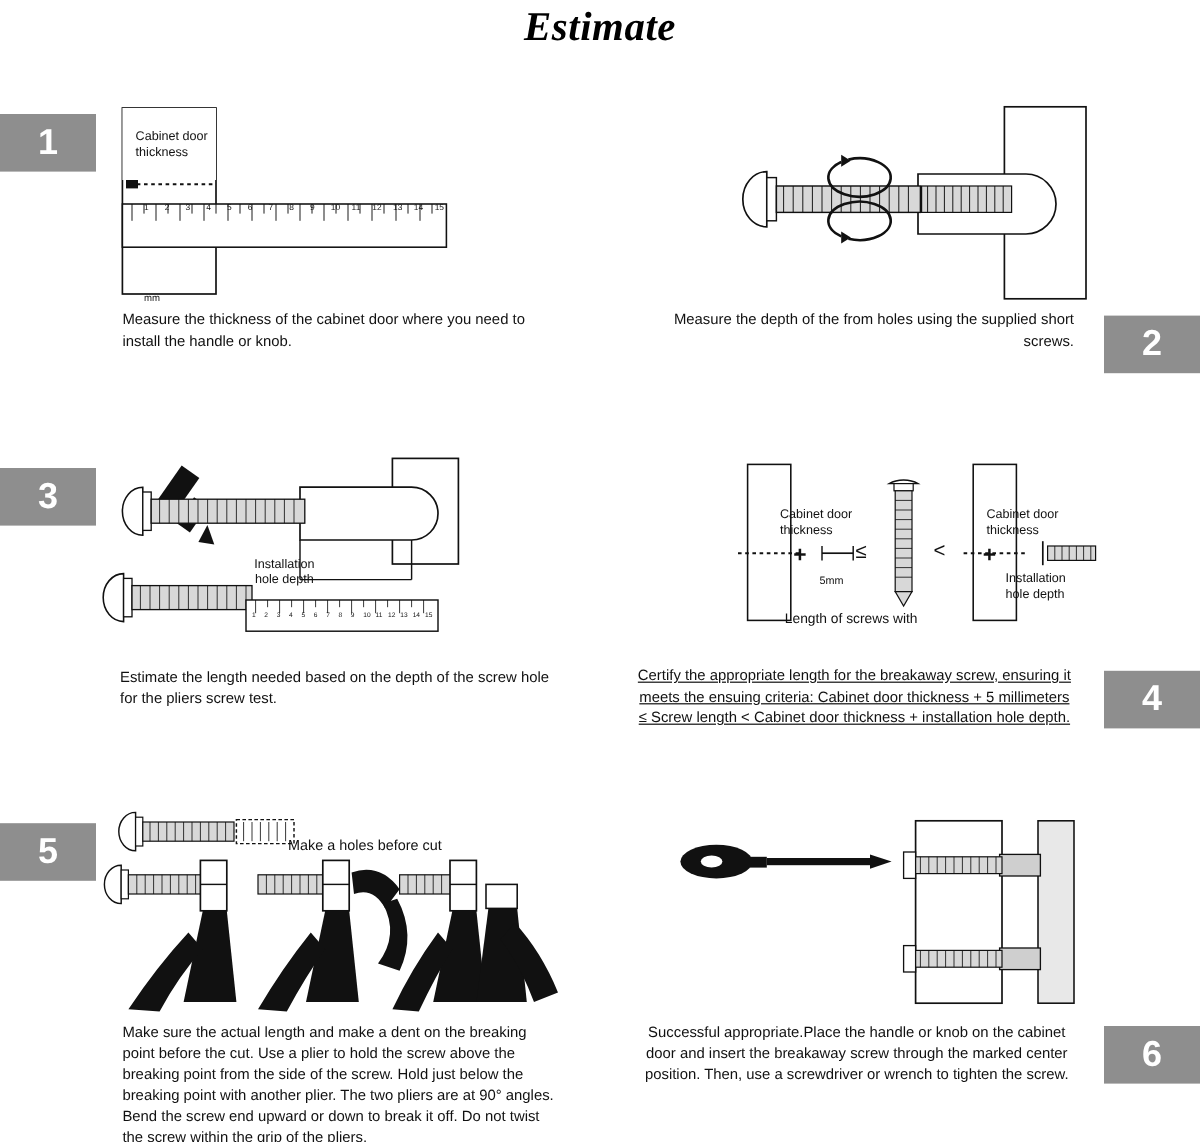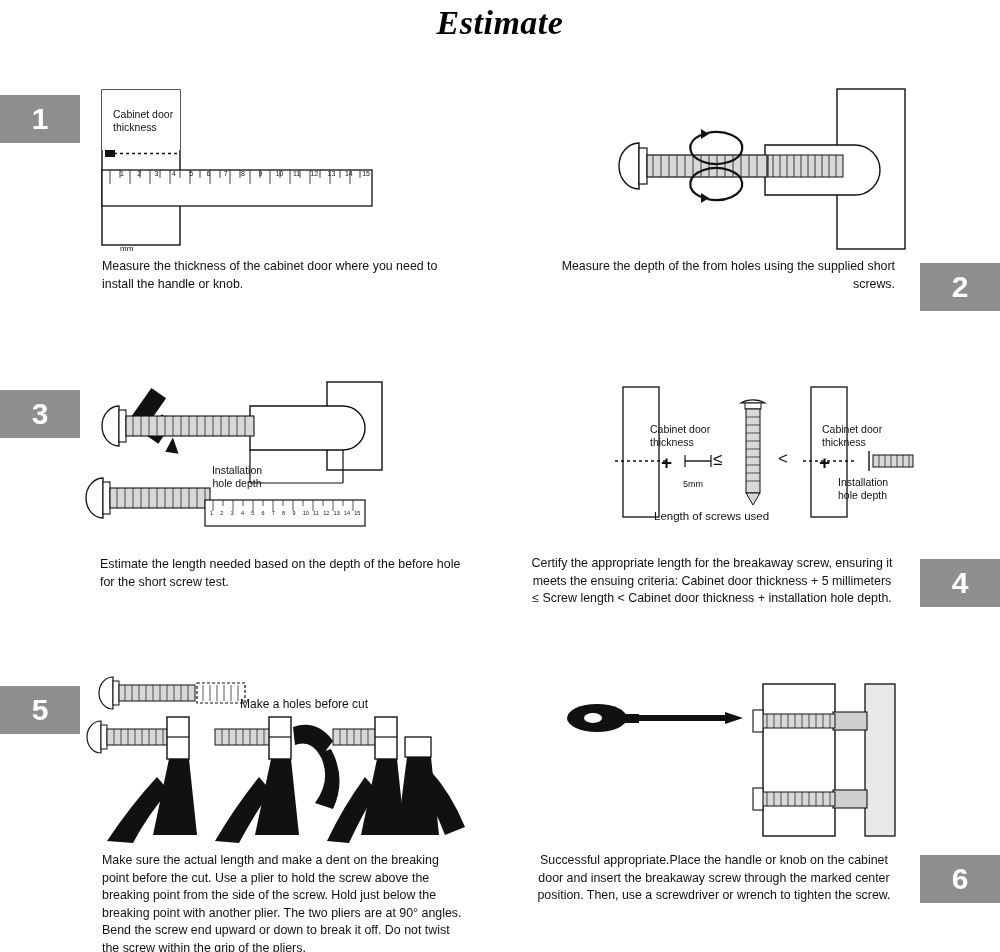--- a/index.html
+++ b/index.html
@@ -281,21 +281,21 @@
     <span class="rnum" style="left: 108px; top: 0px; font-size: 5.5px;">11</span>
     <span class="rnum" style="left: 118.3px; top: 0px; font-size: 5.5px;">12</span>
     <span class="rnum" style="left: 128.6px; top: 0px; font-size: 5.5px;">13</span>
     <span class="rnum" style="left: 138.9px; top: 0px; font-size: 5.5px;">14</span>
     <span class="rnum" style="left: 149.2px; top: 0px; font-size: 5.5px;">15</span>
   </div>
 
 <div class="label-sm" style="left:182px; top:464px; width:110px; text-align:center; white-space:pre-line;">Installation
 hole depth</div>
 
-<div class="caption cap-left" style="left:100px; top:556px; width:370px;">Estimate the length needed based on the depth of the before hole for the short screw test.</div>
+<div class="caption cap-left" style="left:100px; top:556px; width:370px;">Estimate the length needed based on the depth of the screw hole for the pliers screw test.</div>
 
 <div class="step-num" style="left:920px; top:559px;">4</div>
 
 <div class="fig" style="left:615px; top:383px; width:300px; height:165px;">
   <svg width="300" height="165" viewBox="0 0 300 165">
 
     <rect x="8" y="4" width="36" height="130" fill="#ffffff" stroke="#111" stroke-width="1.3"></rect>
     <line x1="0" y1="78" x2="52" y2="78" stroke="#111" stroke-width="1.6" stroke-dasharray="3,3"></line>
 
     <line x1="70" y1="78" x2="96" y2="78" stroke="#111" stroke-width="1.4"></line>
@@ -334,27 +334,27 @@
   </svg>
 </div>
 
 <div class="label-sm" style="left:650px; top:423px; width:90px; white-space:pre-line;">Cabinet door
 thickness</div>
 <div class="label-sm" style="left:822px; top:423px; width:90px; white-space:pre-line;">Cabinet door
 thickness</div>
 <div class="label-sm" style="left:838px; top:476px; width:100px; white-space:pre-line;">Installation
 hole depth</div>
 <div class="label-xs" style="left:683px; top:458px; font-size:9px;margin-top:21px;">5mm</div>
-<div class="label-sm" style="left:654px; top:509px; font-size:11.5px;">Length of screws used</div>
+<div class="label-sm" style="left:654px; top:509px; font-size:11.5px;">Length of screws with</div>
 <div style="position:absolute; left:661px; top:452px; font-size:19px; font-weight:bold;">+</div>
 <div style="position:absolute; left:819px; top:452px; font-size:19px; font-weight:bold;">+</div>
 <div style="position:absolute; left:713px; top:450px; font-size:17px;">≤</div>
 <div style="position:absolute; left:778px; top:449px; font-size:17px;">&lt;</div>
 
-<div class="caption cap-center" style="left:528px; top:555px; width:368px;">Certify the appropriate length for the breakaway screw, ensuring it meets the ensuing criteria: Cabinet door thickness + 5 millimeters ≤ Screw length &lt; Cabinet door thickness + installation hole depth.</div>
+<div class="caption cap-center" style="left:528px; top:555px; width:368px;text-decoration:underline;">Certify the appropriate length for the breakaway screw, ensuring it meets the ensuing criteria: Cabinet door thickness + 5 millimeters ≤ Screw length &lt; Cabinet door thickness + installation hole depth.</div>
 
 <div class="step-num" style="left:0px; top:686px;">5</div>
 
 <div class="fig" style="left:97px; top:673px; width:380px; height:170px;">
   <svg width="380" height="170" viewBox="0 0 380 170">
 
     <path d="M16 4 A14 16 0 0 0 16 36 Z" fill="#ffffff" stroke="#111" stroke-width="1.2"></path>
     <rect x="16" y="8" width="6" height="24" fill="#ffffff" stroke="#111" stroke-width="1"></rect>
     <rect x="22" y="12" width="76" height="16" fill="#d8d8d8" stroke="#111" stroke-width="1"></rect>
     <g stroke="#111" stroke-width="0.7">

